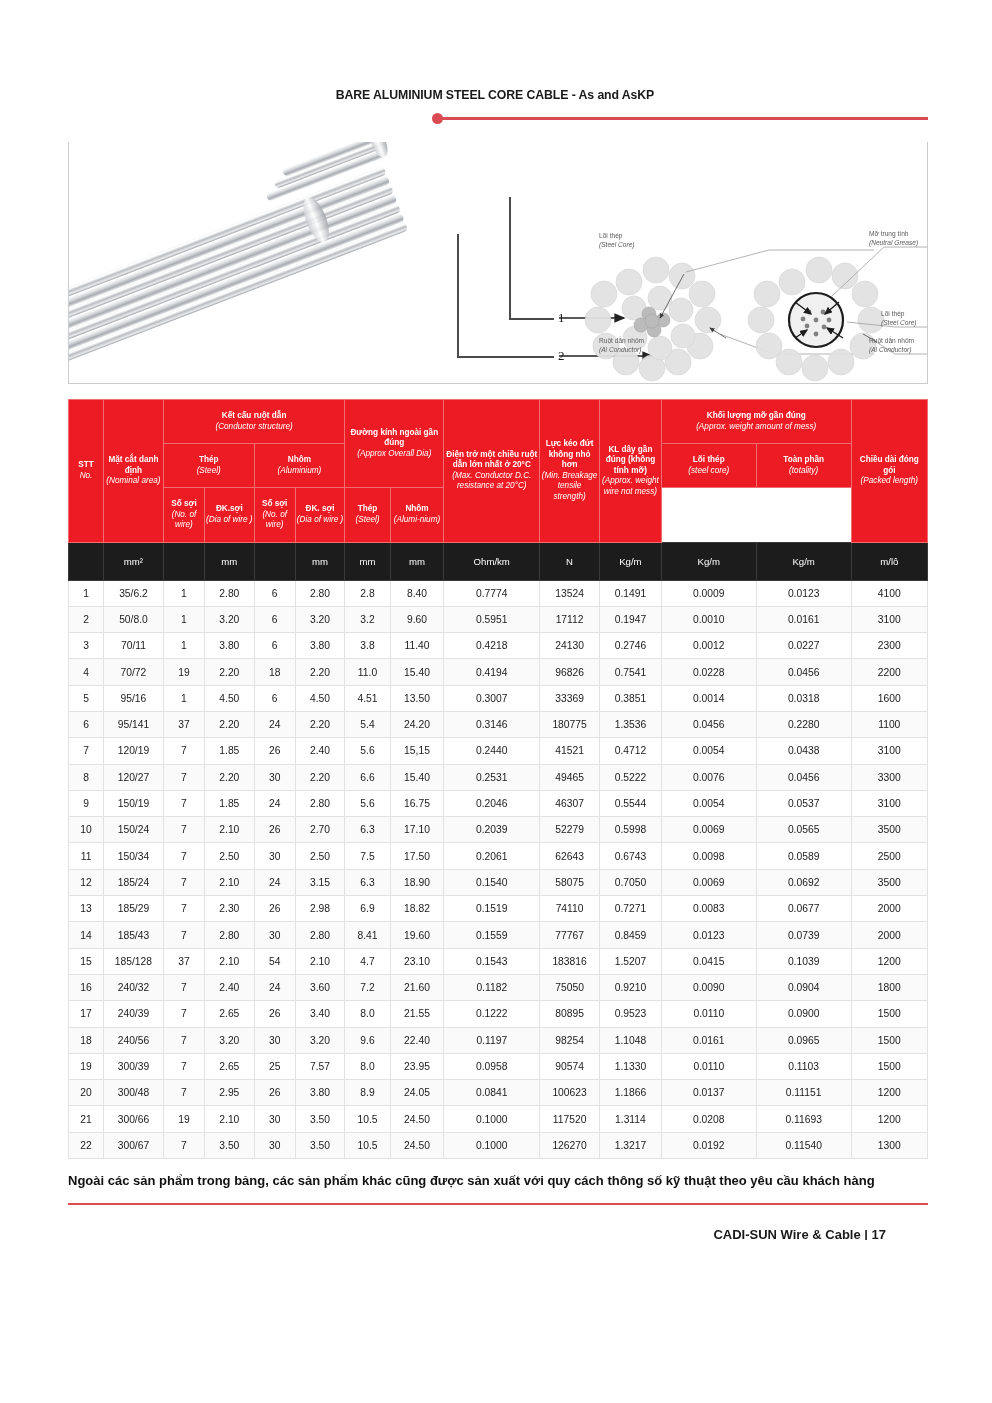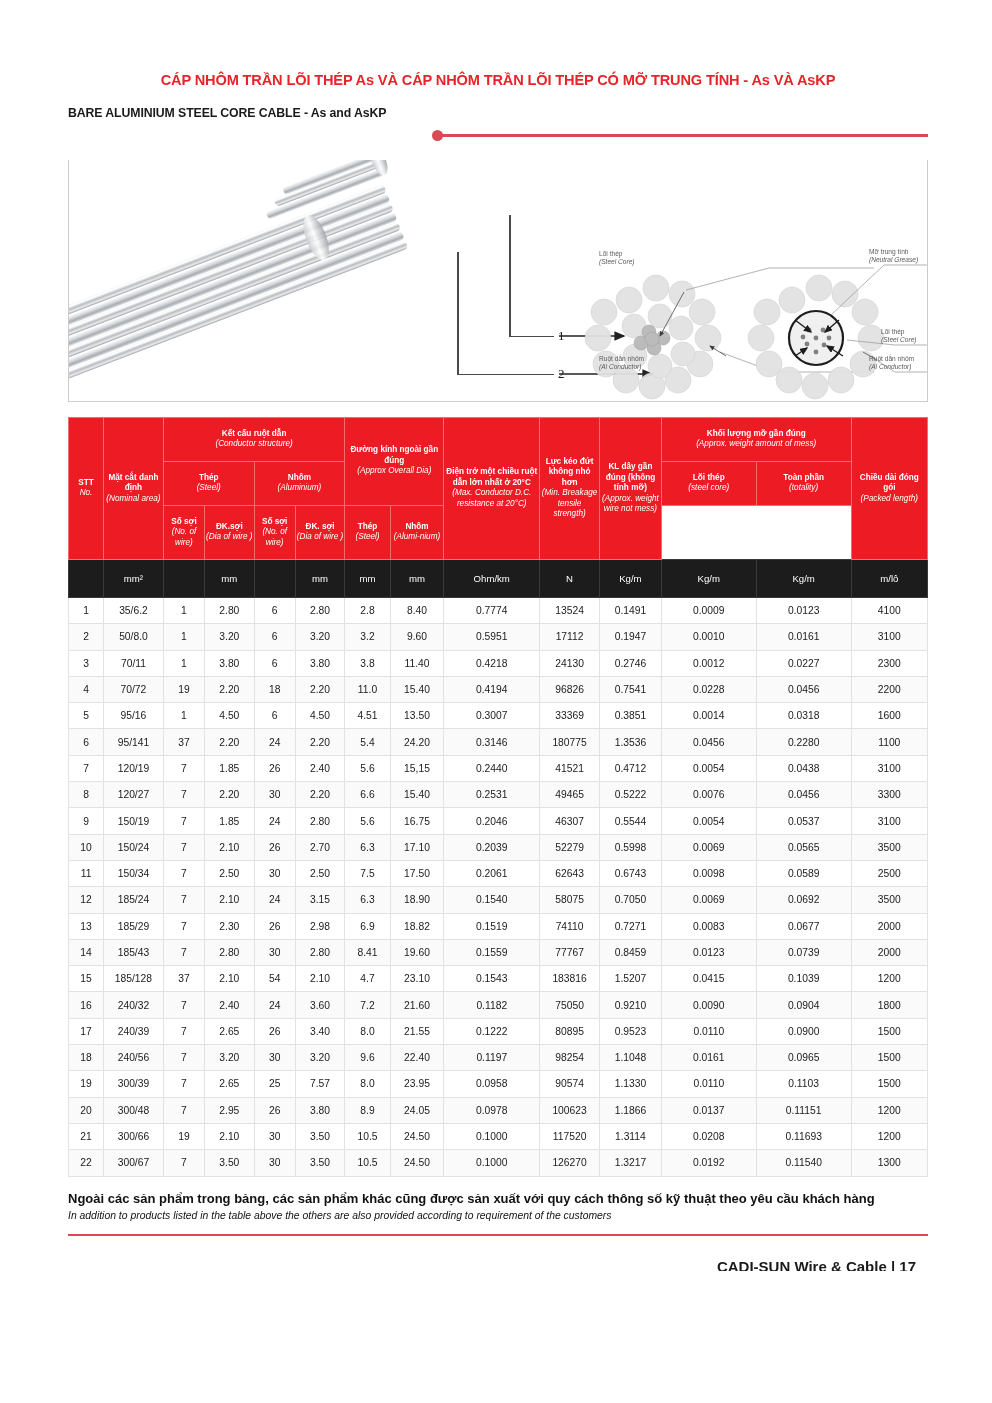--- a/index.html
+++ b/index.html
@@ -22,21 +22,21 @@
     letter-spacing:-0.15px;
     text-align:center;
     line-height:1.2;
     white-space:nowrap;
   }
   .title-en {
     margin-top:16px;
     color:#1a1a1a;
     font-size:12.3px;
     font-weight:bold;
-    text-align:left;
+    text-align:center;
     padding-right:6px;
     letter-spacing:-0.1px;
   }
   .accent-row {
     margin-top:11px;
     height:10px;
     display:flex;
     align-items:center;
     justify-content:flex-end;
   }
@@ -139,35 +139,34 @@
   tbody.body tr:nth-child(even) td { background:#fafafa; }
 
   
   .note { margin: 14px 64px 0 68px; }
   .note-vn { font-size:13px; font-weight:bold; color:#111; line-height:1.3; }
   .note-en { font-size:10.4px; font-style:italic; color:#111; margin-top:3px; }
   .foot-rule { margin:13px 64px 0 68px; height:2px; background:#d94a52; }
   .foot-brand {
     margin-top:22px;
     text-align:right;
-    padding-right:76px;
-    font-size:15px;
+    padding-right:106px;
+    font-size:13px;
     font-weight:bold;
     color:#1a1a1a;
     height:13px;
     overflow:hidden;
   }
 </style>
 </head>
 <body>
 
 <div class="page">
 
   <div class="hdr">
-    <div class="title-vn">CÁP NHÔM TRẦN LÕI THÉP As VÀ CÁP NHÔM TRẦN LÕI THÉP CÓ MỠ TRUNG TÍNH - As VÀ AsKP</div>
     <div class="title-en">BARE ALUMINIUM STEEL CORE CABLE - As and AsKP</div>
     <div class="accent-row">
       <div class="accent-dot"></div>
       <div class="accent-line"></div>
     </div>
   </div>
 
   <div class="struct-wrap">
     <div class="struct-body">
 
@@ -768,21 +767,21 @@
           </tr>
           <tr>
             <td>20</td>
             <td>300/48</td>
             <td>7</td>
             <td>2.95</td>
             <td>26</td>
             <td>3.80</td>
             <td>8.9</td>
             <td>24.05</td>
-            <td>0.0978</td>
+            <td>0.0841</td>
             <td>100623</td>
             <td>1.1866</td>
             <td>0.0137</td>
             <td>0.11151</td>
             <td>1200</td>
           </tr>
           <tr>
             <td>21</td>
             <td>300/66</td>
             <td>19</td>
@@ -813,18 +812,17 @@
             <td>0.0192</td>
             <td>0.11540</td>
             <td>1300</td>
           </tr>
         </tbody>
     </table>
   </div>
 
   <div class="note">
     <div class="note-vn">Ngoài các sản phẩm trong bảng, các sản phẩm khác cũng được sản xuất với quy cách thông số kỹ thuật  theo yêu cầu khách hàng</div>
-    <div class="note-en">In addition to products listed in the table above the others are also provided according to requirement of the customers</div>
   </div>
   <div class="foot-rule"></div>
   <div class="foot-brand">CADI-SUN Wire &amp; Cable | 17</div>
 
 </div>
 
 </body></html>

